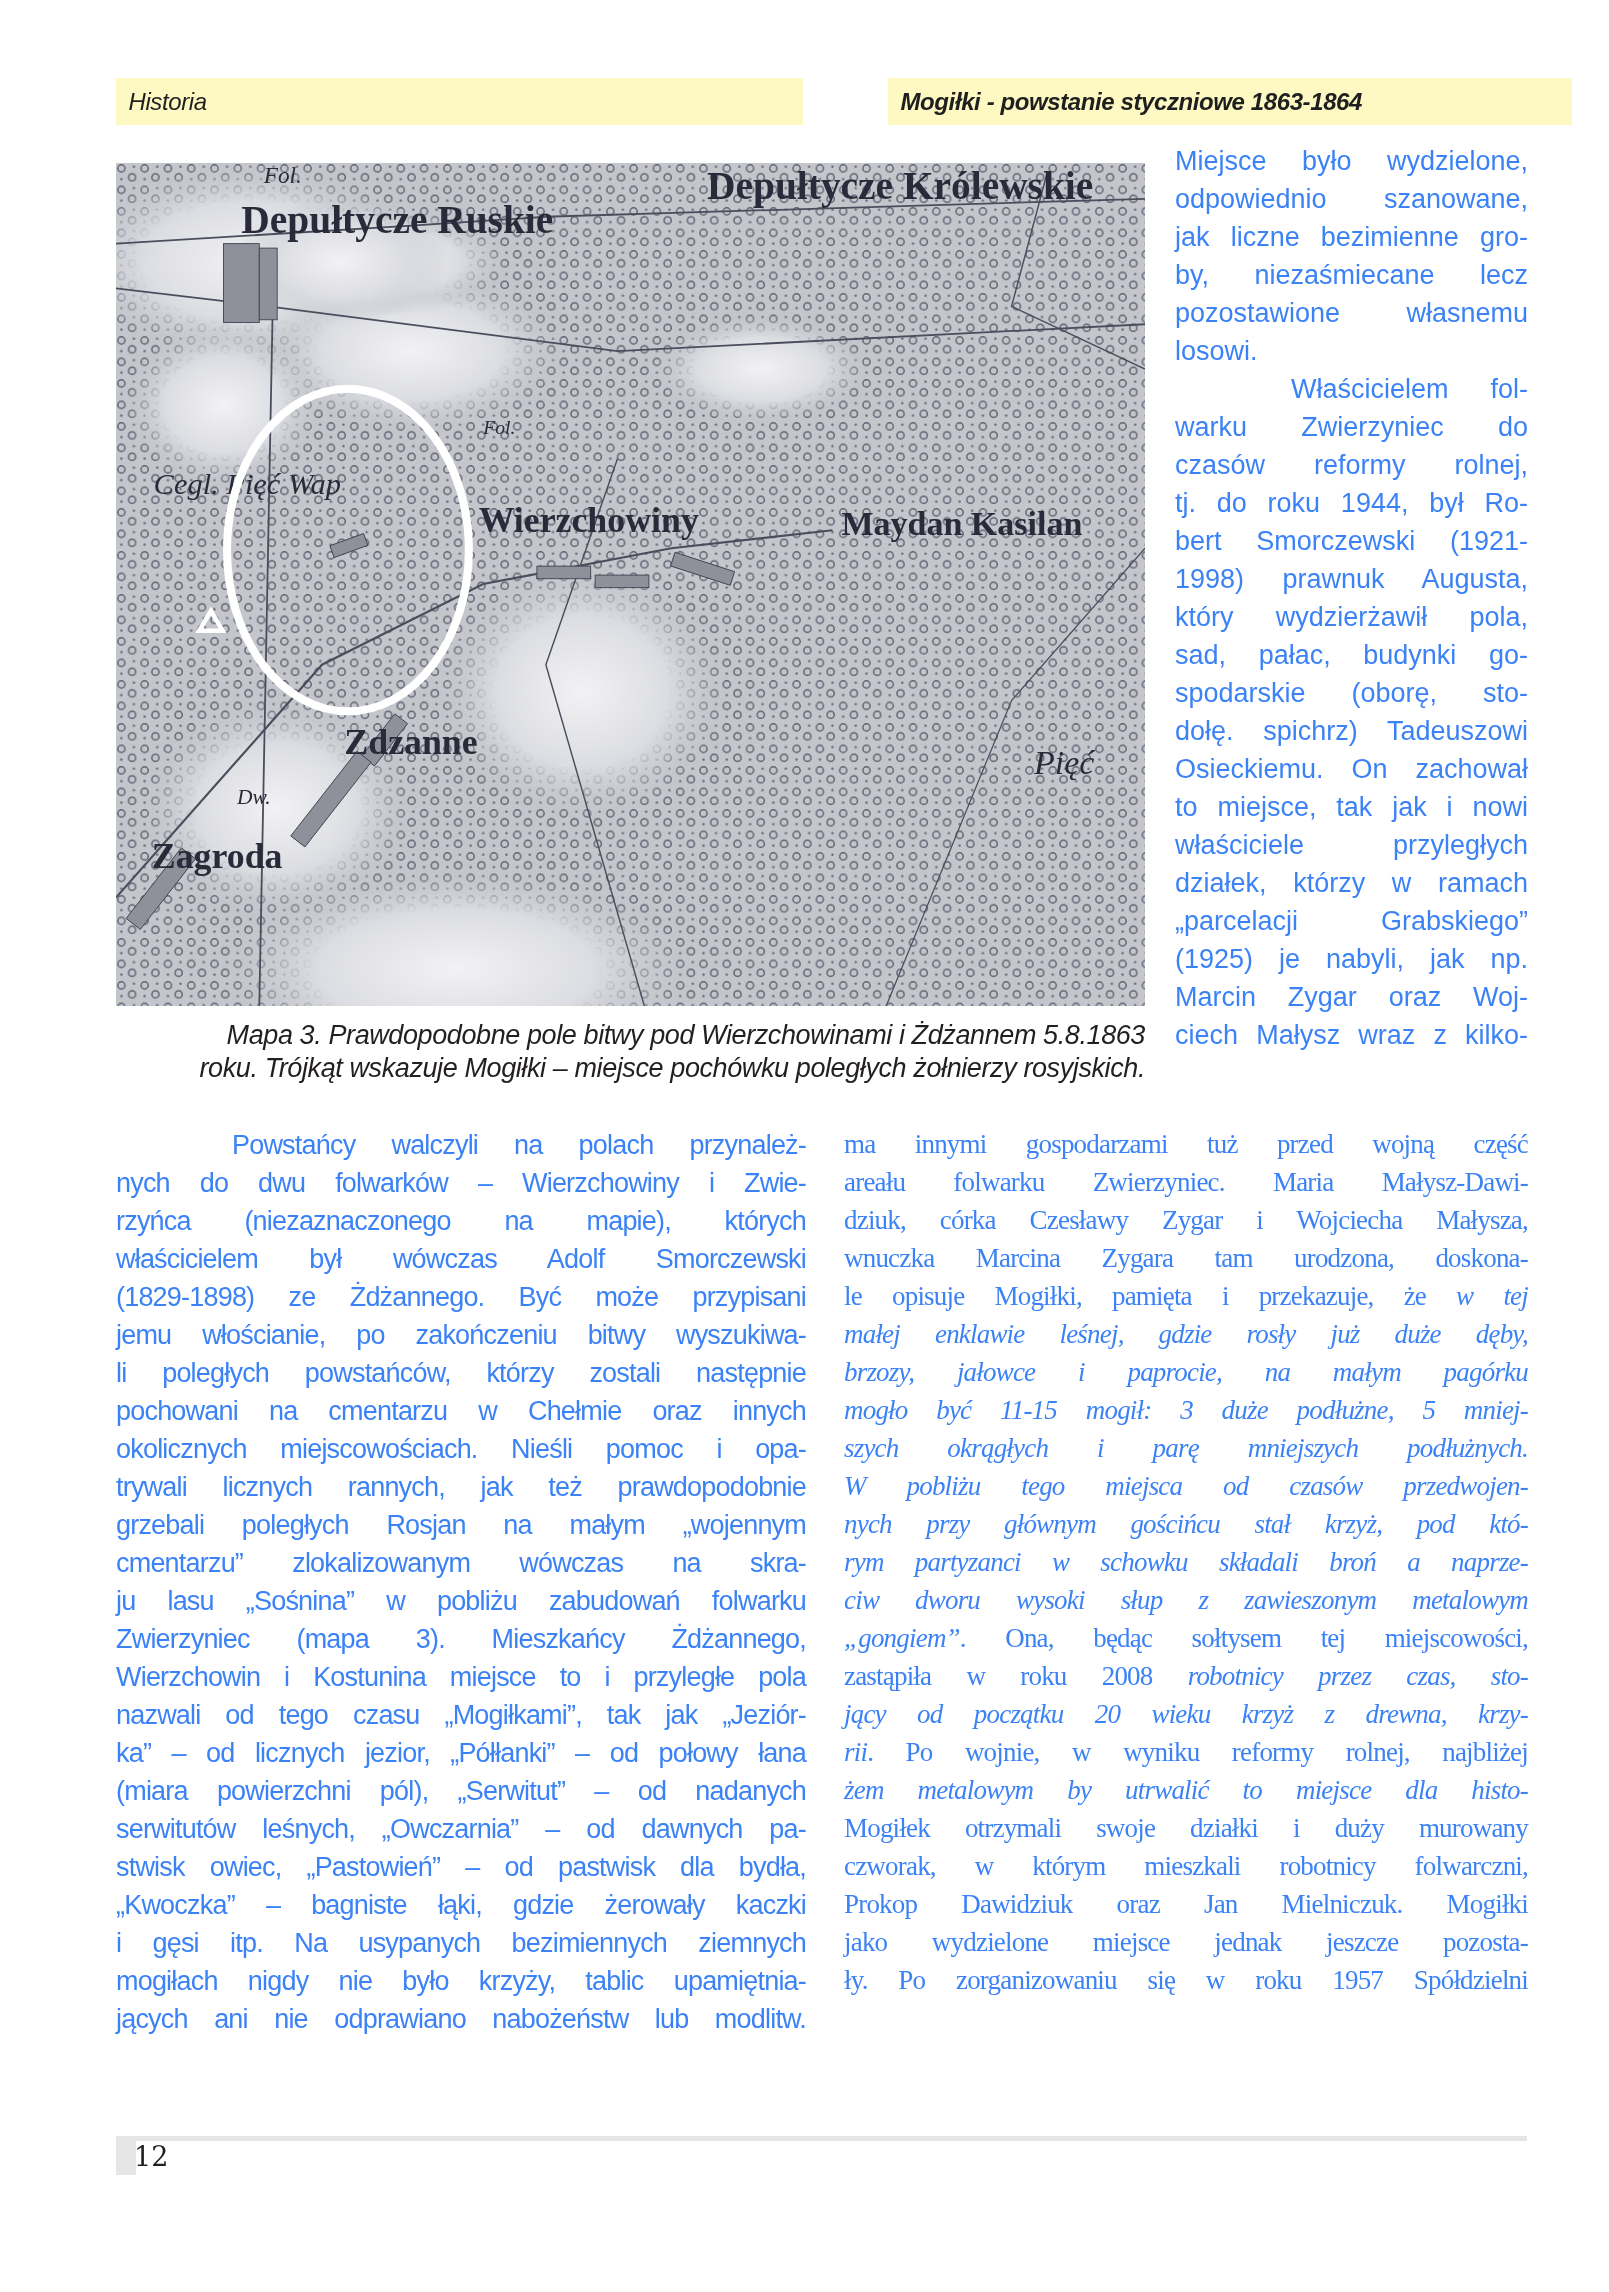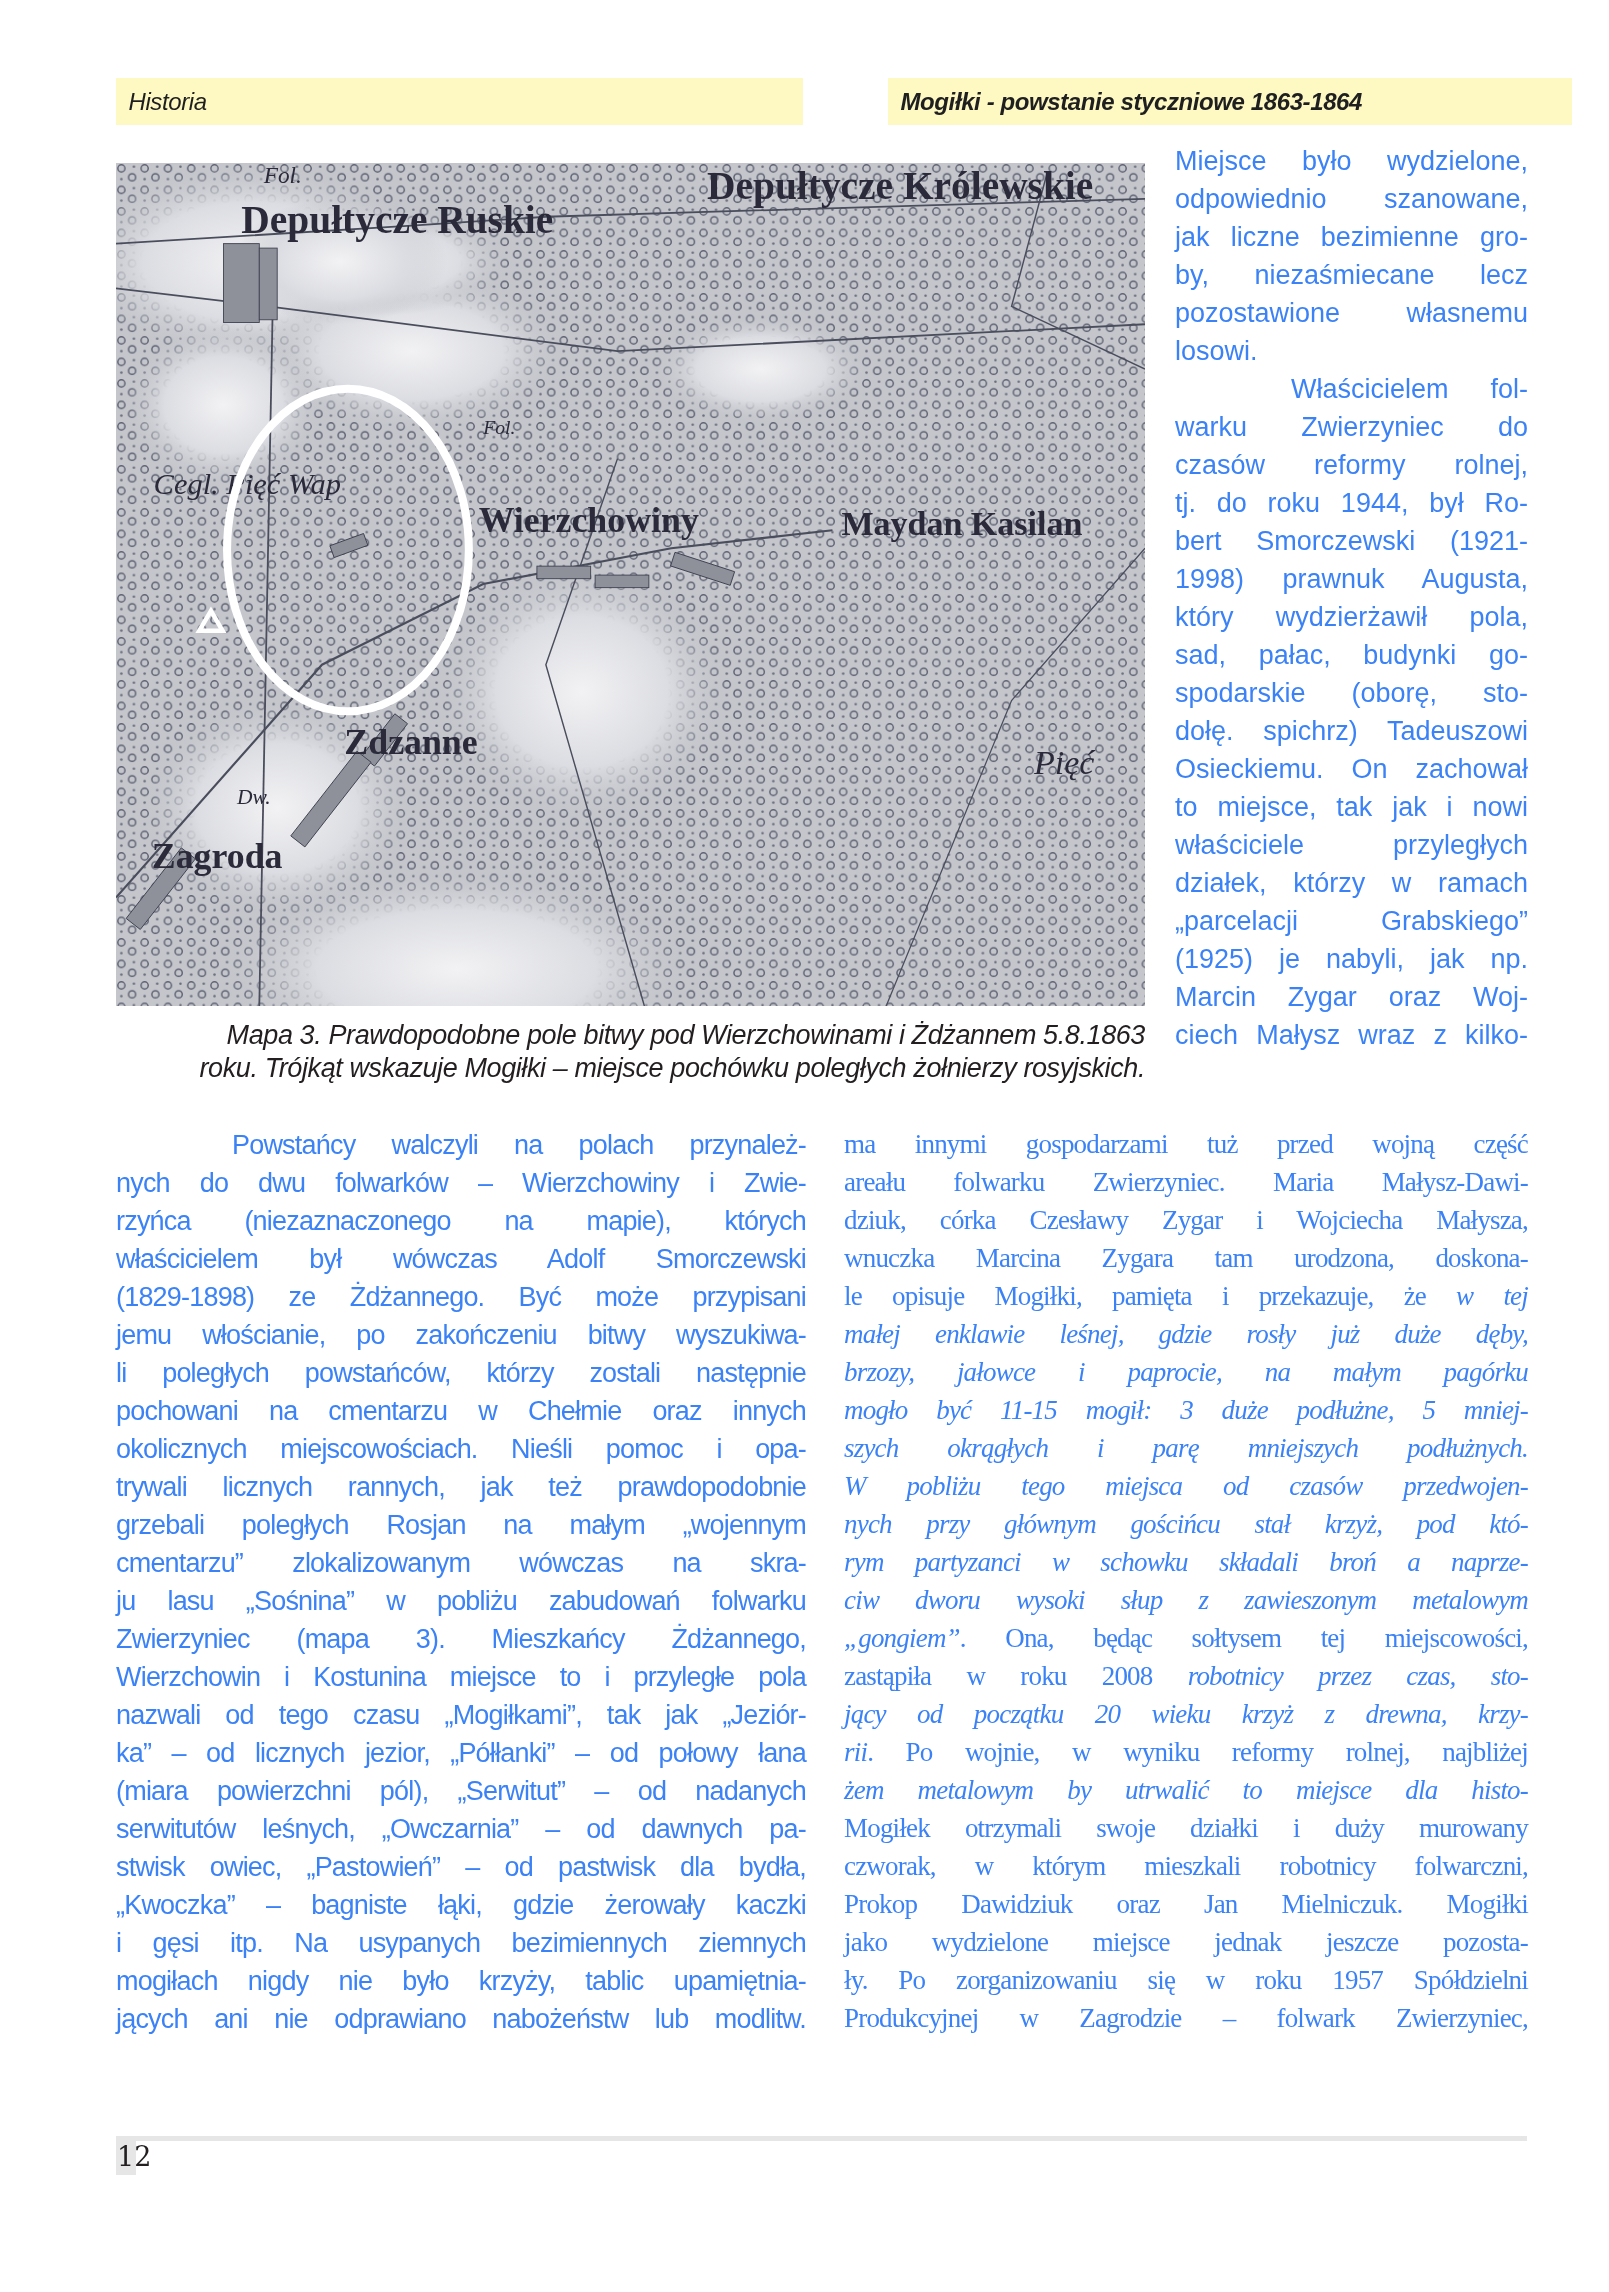--- a/index.html
+++ b/index.html
@@ -30,21 +30,21 @@
   .left-col { left: 116px; top: 1126px; width: 690px; letter-spacing: -0.8px; word-spacing: -0.9px; }
   .right-bottom { left: 844px; top: 1125px; width: 684px; letter-spacing: -0.8px; word-spacing: -0.9px; font-family: Liberation Serif, serif; }
   .line { display: block; text-align: justify; text-align-last: justify; white-space: nowrap; }
   .line.last { text-align-last: left; }
   em { font-style: italic; }
 
   
   .footer-rule { position: absolute; left: 116px; top: 2136px; width: 1411px; height: 5.4px; background: #e6e6e6; }
   .page-num-box { position: absolute; left: 116px; top: 2141px; width: 19.7px; height: 34px; background: #e6e6e6; }
   .page-num { position: absolute; left: 117px; top: 2139px; font-family: "DejaVu Serif", serif;
-              font-size: 27px; line-height: 36px; color: #231f20; }
+              font-size: 27px; line-height: 36px; color: #231f20; padding-left: 17px; }
 </style>
 </head>
 <body>
 
 <div class="hdr hdr-left">
   <span>Historia</span>
 </div>
 <div class="hdr hdr-right">
   <span>Mogiłki - powstanie styczniowe 1863-1864</span>
 </div>
@@ -193,19 +193,18 @@
     <span class="line"><em>„gongiem”</em><span>. Ona, będąc sołtysem tej miejscowości,</span></span>
     <span class="line"><span>zastąpiła w roku 2008 </span><em>robotnicy przez czas, sto-</em></span>
     <span class="line"><em>jący od początku 20 wieku krzyż z drewna, krzy-</em></span>
     <span class="line"><em>rii</em><span>. Po wojnie, w wyniku reformy rolnej, najbliżej</span></span>
     <span class="line"><em>żem metalowym by utrwalić to miejsce dla histo-</em></span>
     <span class="line"><span>Mogiłek otrzymali swoje działki i duży murowany</span></span>
     <span class="line"><span>czworak, w którym mieszkali robotnicy folwarczni,</span></span>
     <span class="line"><span>Prokop Dawidziuk oraz Jan Mielniczuk. Mogiłki</span></span>
     <span class="line"><span>jako wydzielone miejsce jednak jeszcze pozosta-</span></span>
     <span class="line"><span>ły. Po zorganizowaniu się w roku 1957 Spółdzielni</span></span>
-    <span class="line"><span>Produkcyjnej w Zagrodzie – folwark Zwierzyniec,</span></span>
   </div>
 
 <div class="footer-rule"></div>
 <div class="page-num-box"></div>
 <div class="page-num">12</div>
 
 
 </body></html>

